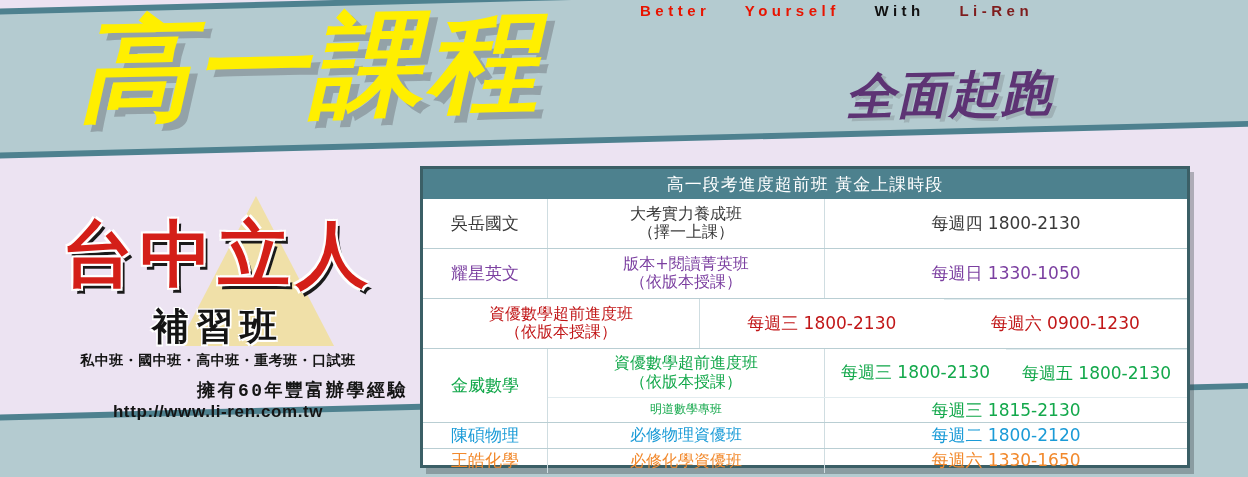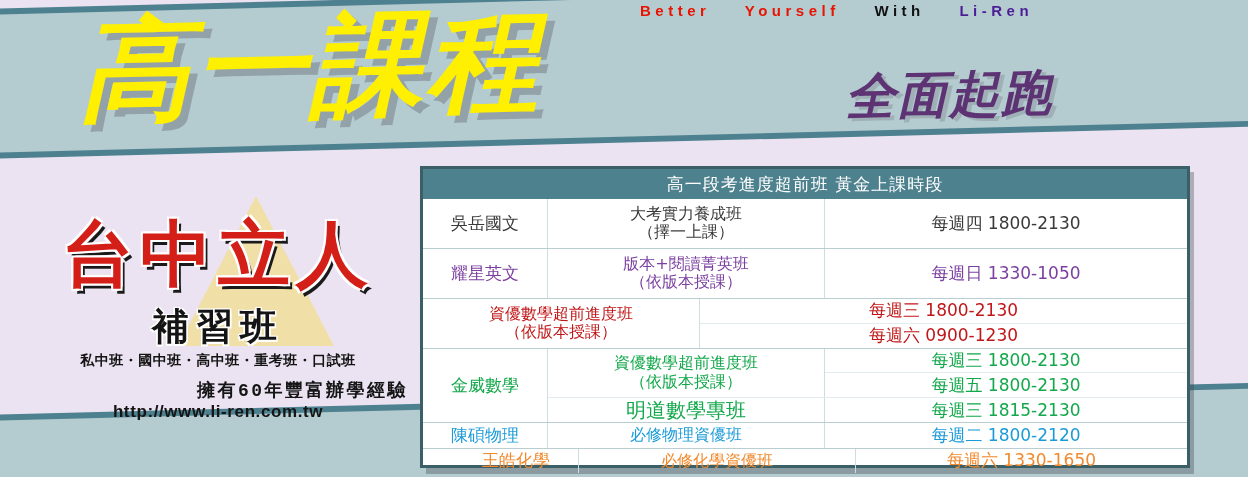--- a/index.html
+++ b/index.html
@@ -44,21 +44,21 @@
 
   
   .tagline{
     position:absolute;top:2px;left:640px;
     font-size:15px;font-weight:bold;letter-spacing:4.5px;
     white-space:nowrap;font-family:"Liberation Sans",sans-serif;
   }
   .tagline .w1{color:#e81400;}
   .tagline .w2{color:#e81400;}
   .tagline .w3{color:#111111;}
-  .tagline .w4{color:#4c1d95;}
+  .tagline .w4{color:#7f1d1d;}
 
   
   .main-title{
     position:absolute;top:12px;left:78px;
     font-size:112px;line-height:1.05;
     font-weight:bold;font-style:italic;
     color:#ffef00;
     letter-spacing:4px;
     white-space:nowrap;
     font-family:"DejaVu Serif","Liberation Serif",serif;
@@ -139,36 +139,36 @@
     display:flex;align-items:center;justify-content:center;
     font-size:17px;white-space:nowrap;
     font-family:"DejaVu Sans","Liberation Sans",sans-serif;
   }
   .c-right{flex:1;display:flex;flex-direction:column;}
   .subrow{display:flex;align-items:stretch;flex:1;border-top:1px solid #e2ecef;}
   .subrow:first-child{border-top:none;}
   .c-course{
     width:276px;flex:0 0 276px;border-right:1px solid #cfdde1;
     display:flex;flex-direction:column;align-items:center;justify-content:center;
-    font-size:20px;line-height:1.15;text-align:center;white-space:nowrap;
+    font-size:12px;line-height:1.15;text-align:center;white-space:nowrap;
     font-family:"DejaVu Sans","Liberation Sans",sans-serif;
   }
   .c-time{
     flex:1;display:flex;align-items:center;justify-content:center;
     font-size:17px;white-space:nowrap;
     font-family:"DejaVu Sans","Liberation Sans",sans-serif;
   }
   
   .course-span{
     width:276px;flex:0 0 276px;border-right:1px solid #cfdde1;
     display:flex;flex-direction:column;align-items:center;justify-content:center;
     font-size:16px;line-height:1.15;text-align:center;white-space:nowrap;
     font-family:"DejaVu Sans","Liberation Sans",sans-serif;
   }
-  .times-col{flex:1;display:flex;flex-direction:column;}
+  .times-col{flex:1;display:flex;flex-direction:row;}
   .times-col .c-time{border-top:1px solid #e2ecef;}
   .times-col .c-time:first-child{border-top:none;}
   .pairwrap{display:flex;flex:1;}
 </style>
 </head>
 <body>
 
 <div id="poster">
 
   <div class="band band-lav-top"></div>
@@ -273,21 +273,21 @@
               <div class="course-span" style="color: rgb(26, 155, 215);">
                 <div>必修物理資優班</div>
               </div>
               <div class="times-col">
                 <div class="c-time" style="color: rgb(26, 155, 215);">每週二 1800-2120</div>
               </div>
             </div>
           </div>
         </div>
         <div class="srow sep-strong" style="height: 24.4545px;">
-          <div class="c-teacher" style="color: rgb(242, 137, 44); padding-left: 31px;">王皓化學</div>
+          <div class="c-teacher" style="color: rgb(242, 137, 44);">王皓化學</div>
           <div class="c-right">
             <div class="pairwrap">
               <div class="course-span" style="color: rgb(242, 137, 44);">
                 <div>必修化學資優班</div>
               </div>
               <div class="times-col">
                 <div class="c-time" style="color: rgb(242, 137, 44);">每週六 1330-1650</div>
               </div>
             </div>
           </div>

